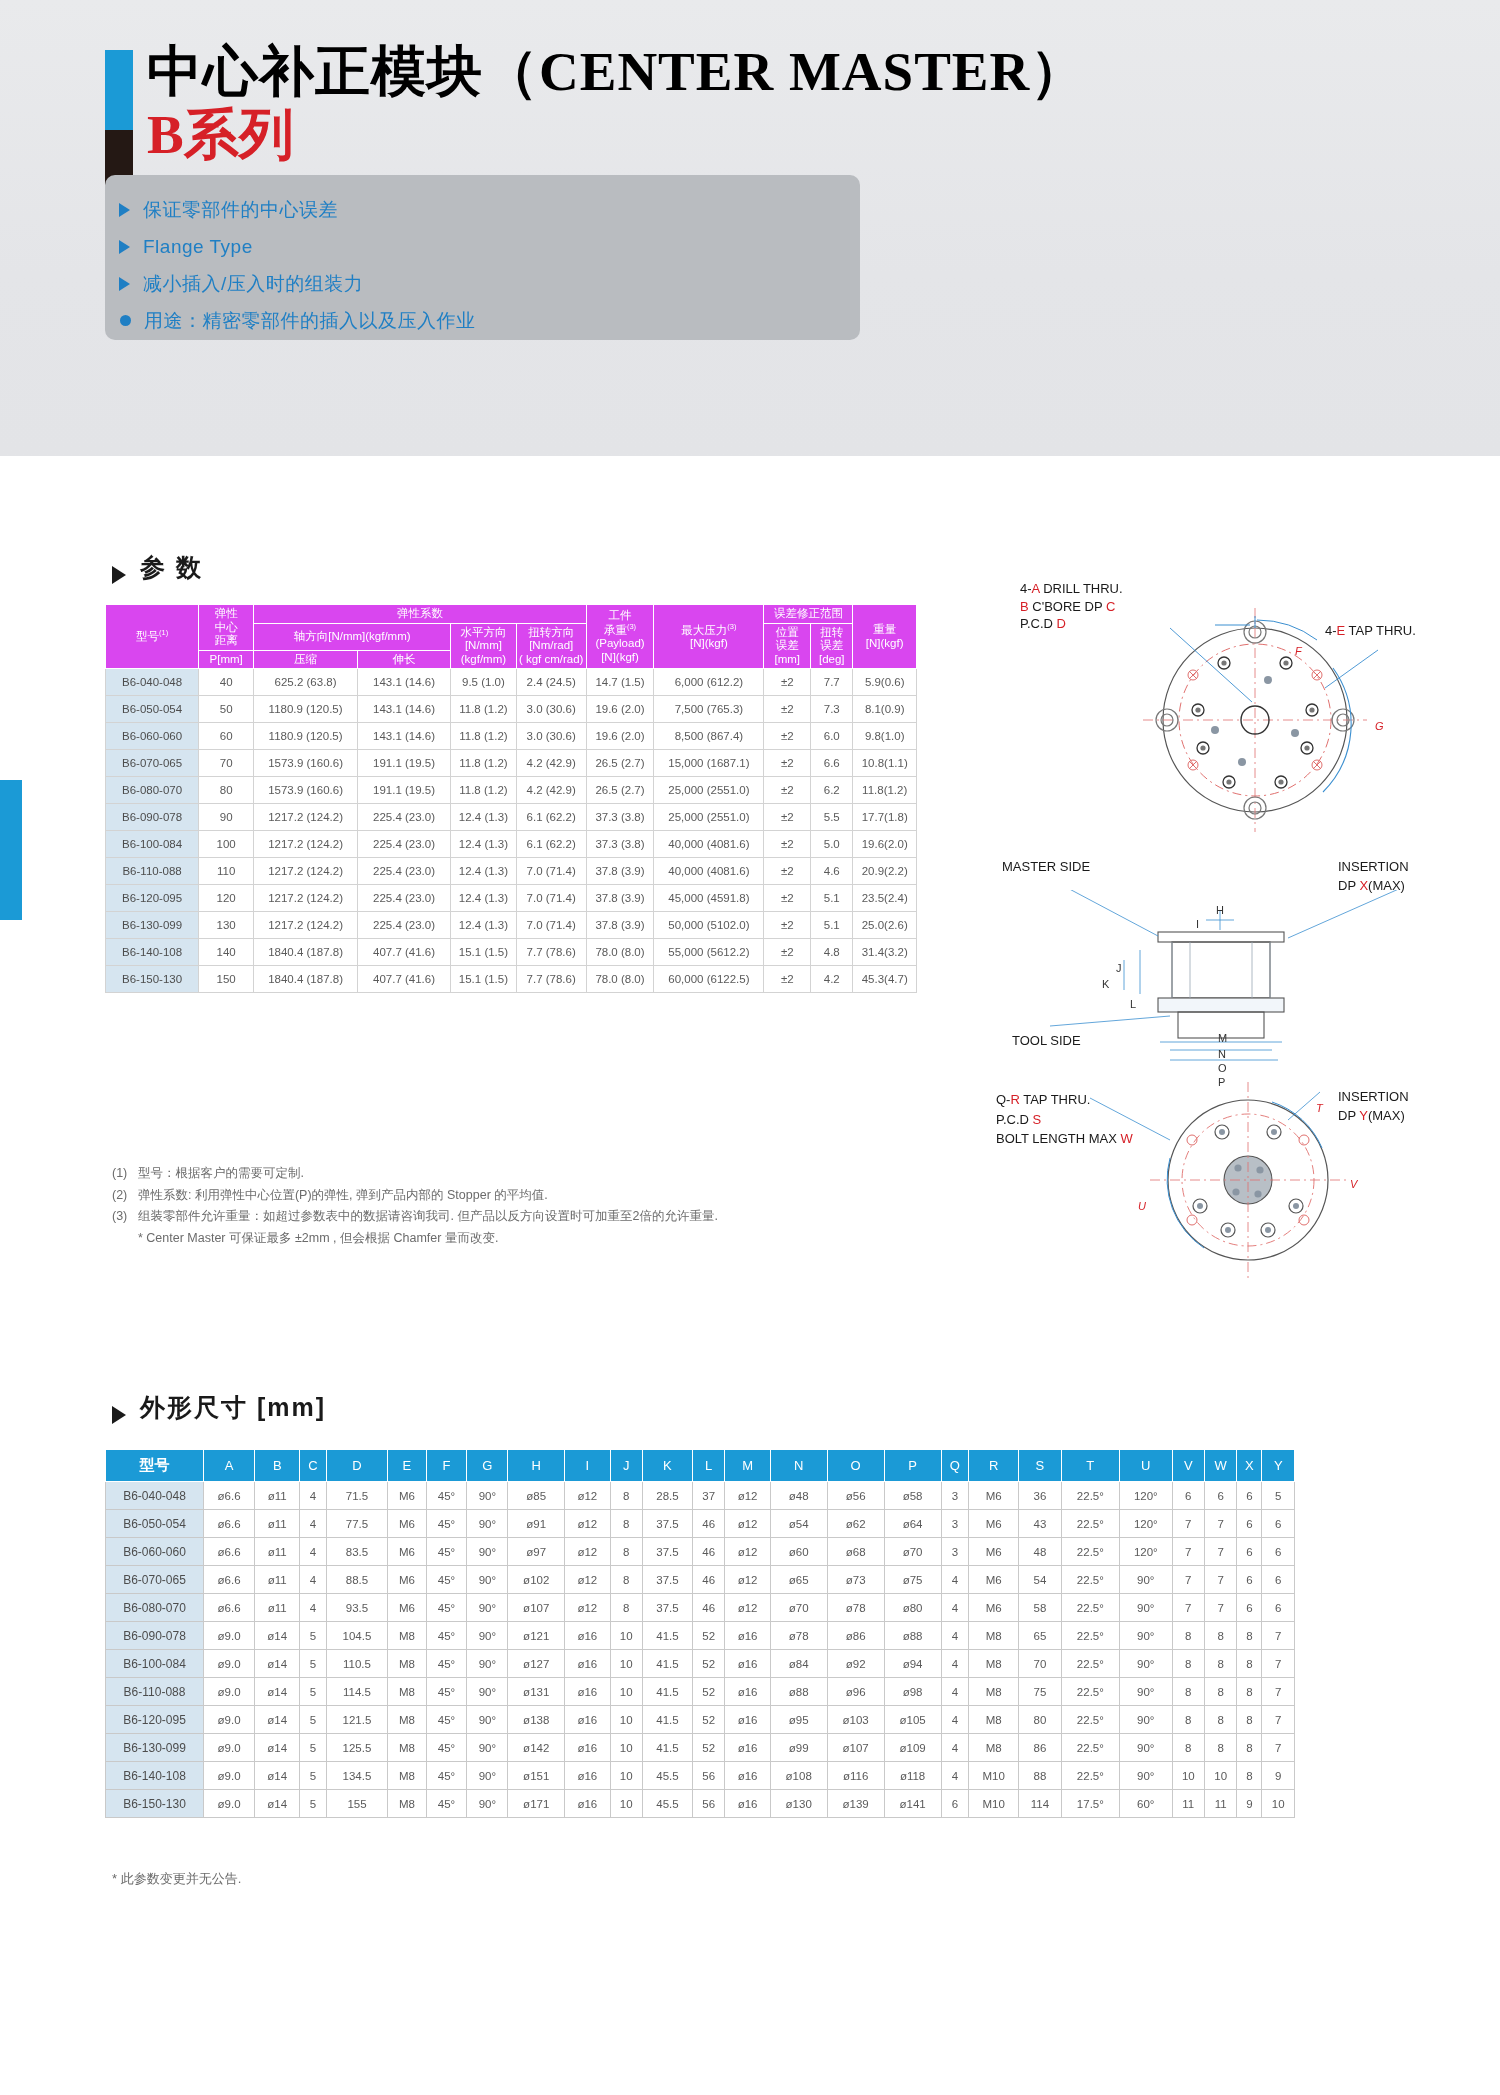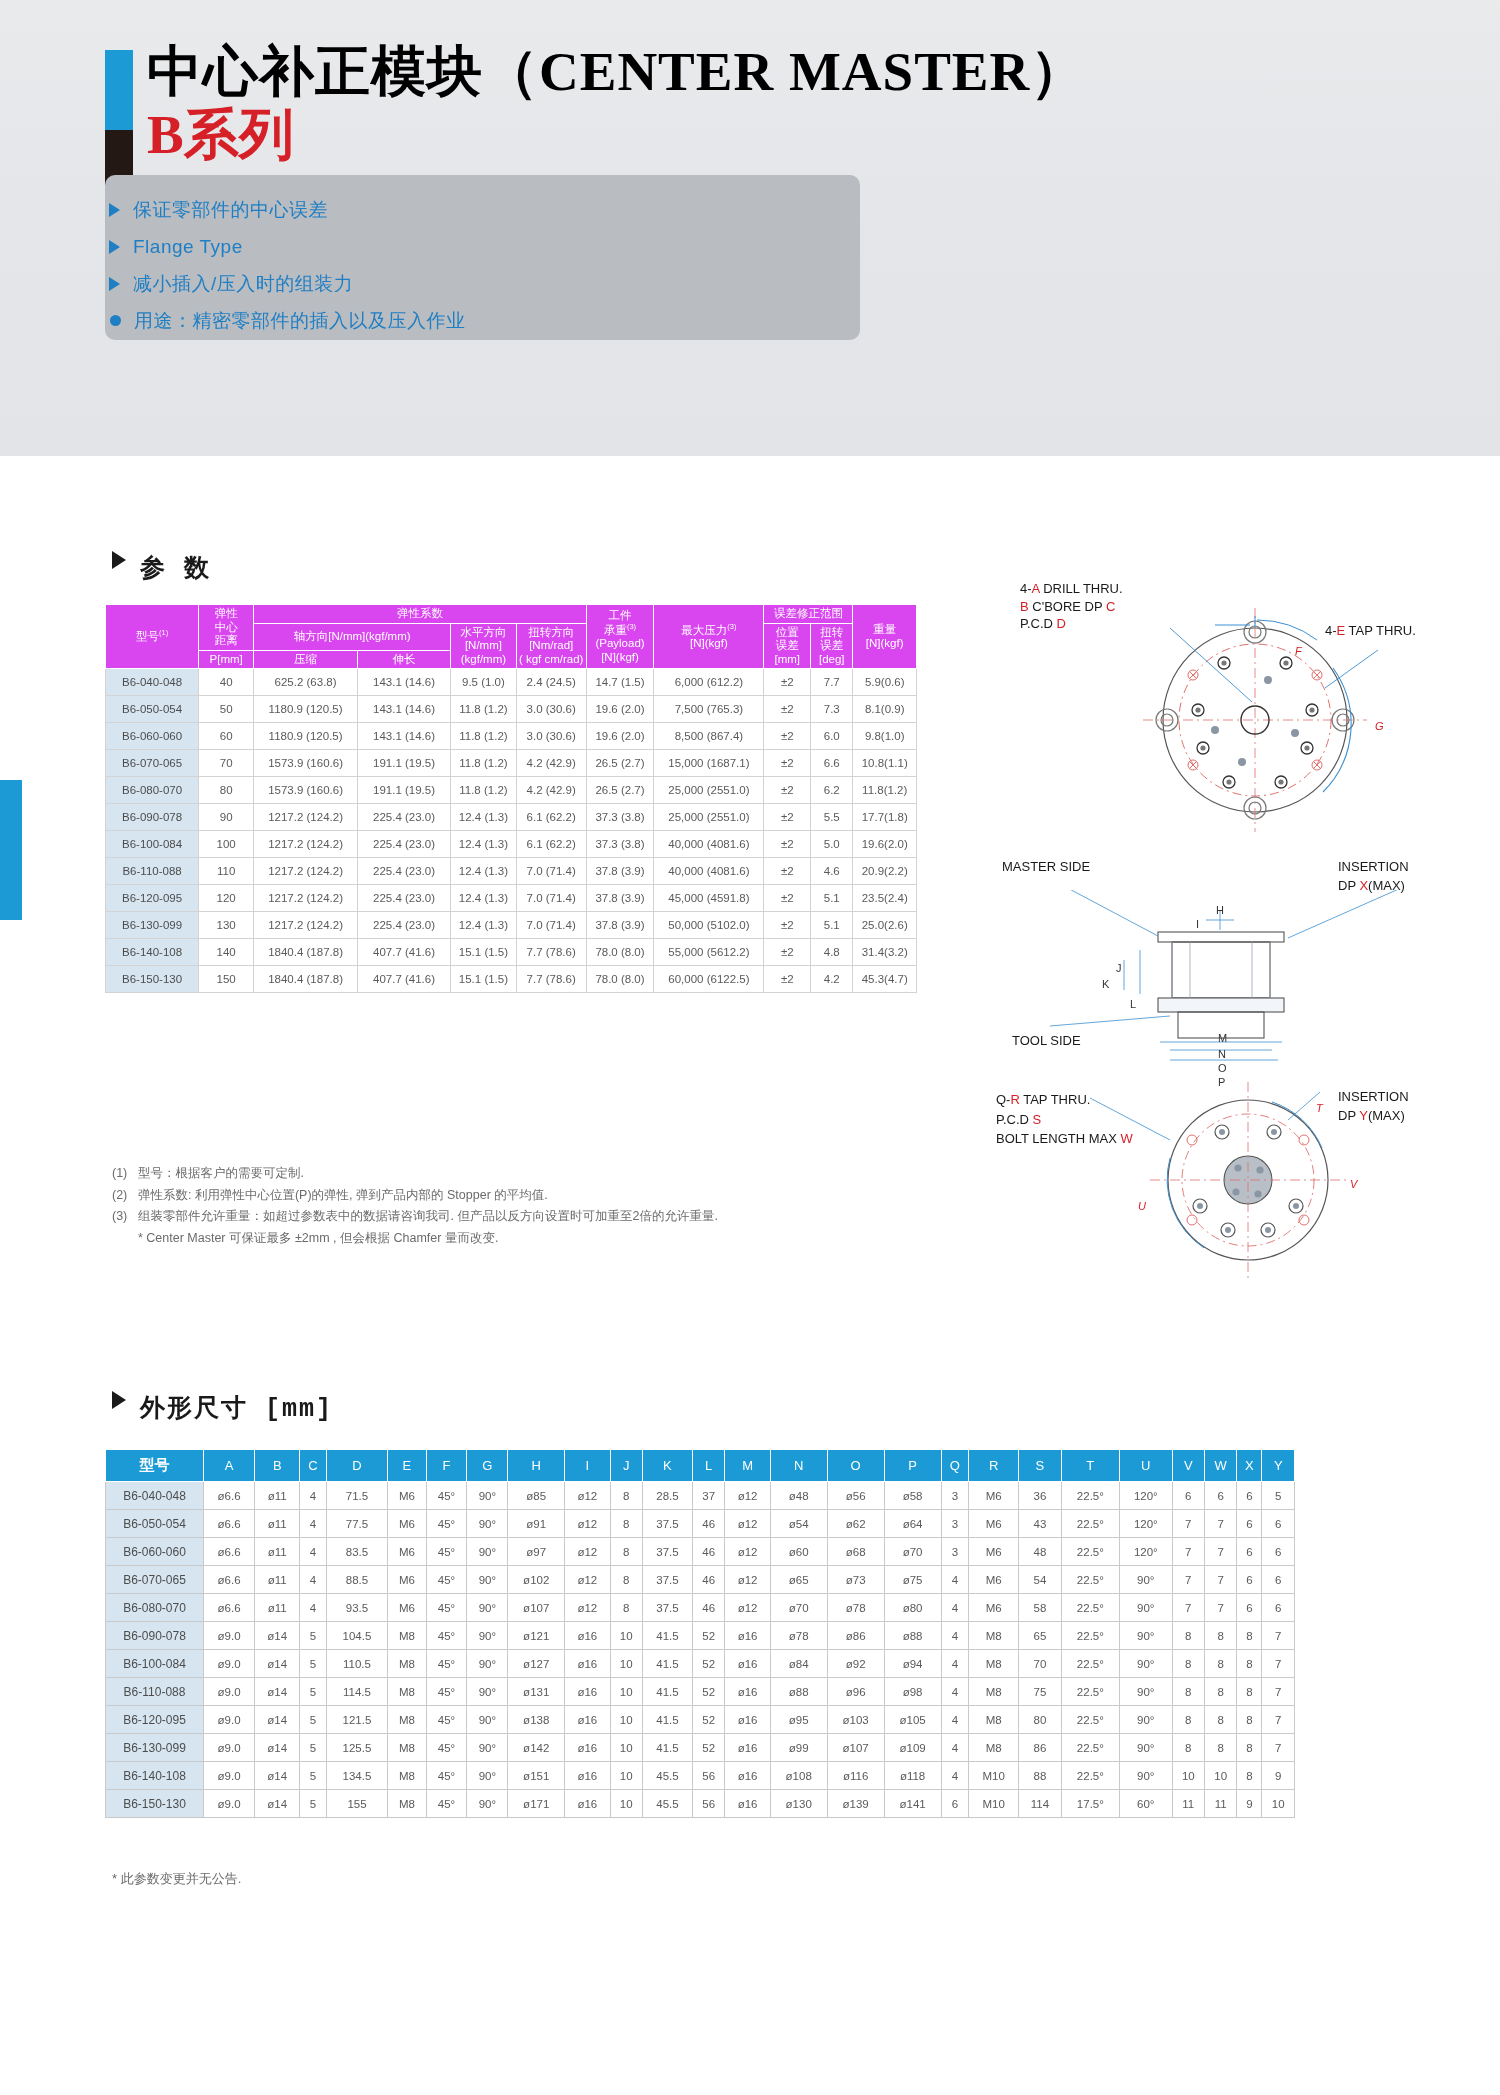--- a/index.html
+++ b/index.html
@@ -37,35 +37,35 @@
     font-family:"Liberation Serif", serif;
     font-size:55px; font-weight:700; color:#d62027; line-height:1.08;
     margin-top:4px;
   }
 
   
   .feature-panel{
     position:absolute; left:105px; top:175px; width:755px; height:165px;
     background:#b9bcc0; border-radius:10px;
   }
-  .feature-list{ padding:16px 0 0 4px; }
+  .feature-list{ padding:16px 0 0 14px; }
   .feature-item{ display:flex; align-items:center; height:37px; }
   .f-tri{
     width:0;height:0;border-left:11px solid #1f7fc4;
     border-top:7px solid transparent;border-bottom:7px solid transparent;
     margin-right:13px;
   }
   .f-dot{
     width:11px;height:11px;border-radius:50%;background:#1f7fc4;
     margin-right:13px; margin-left:1px;
   }
   .f-label{ font-size:19px; color:#1f7fc4; letter-spacing:.5px; }
 
   
-  .sec-head{ position:absolute; display:flex; align-items:flex-start;font-family:Liberation Mono, monospace; }
+  .sec-head{ position:absolute; display:flex; align-items:flex-end; }
   .sec-tri{
     width:0;height:0;border-left:14px solid #1a1a1a;
     border-top:9px solid transparent;border-bottom:9px solid transparent;
     margin-right:14px;
   }
   .sec-title{ font-size:25px; font-weight:700; color:#1a1a1a; letter-spacing:2px; }
 
   
   table{ border-collapse:collapse; }
   .tbl th, .tbl td{ border:1px solid #ffffff; }

